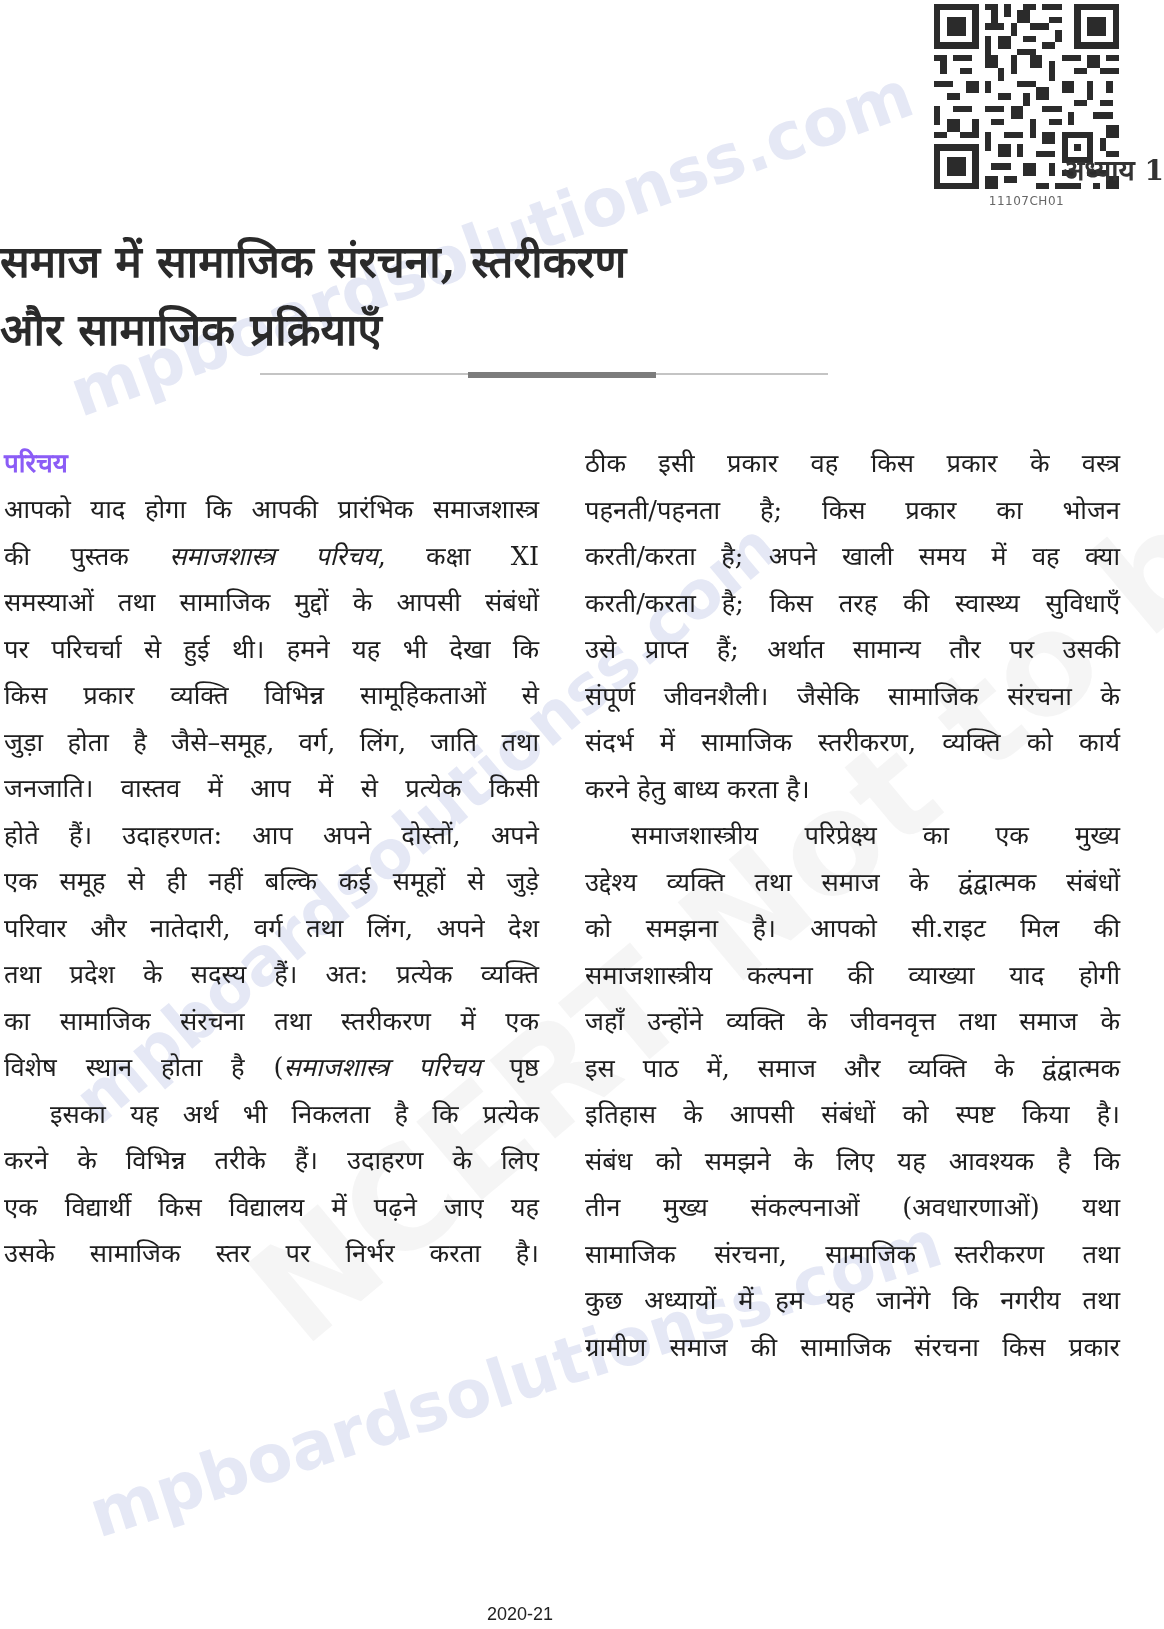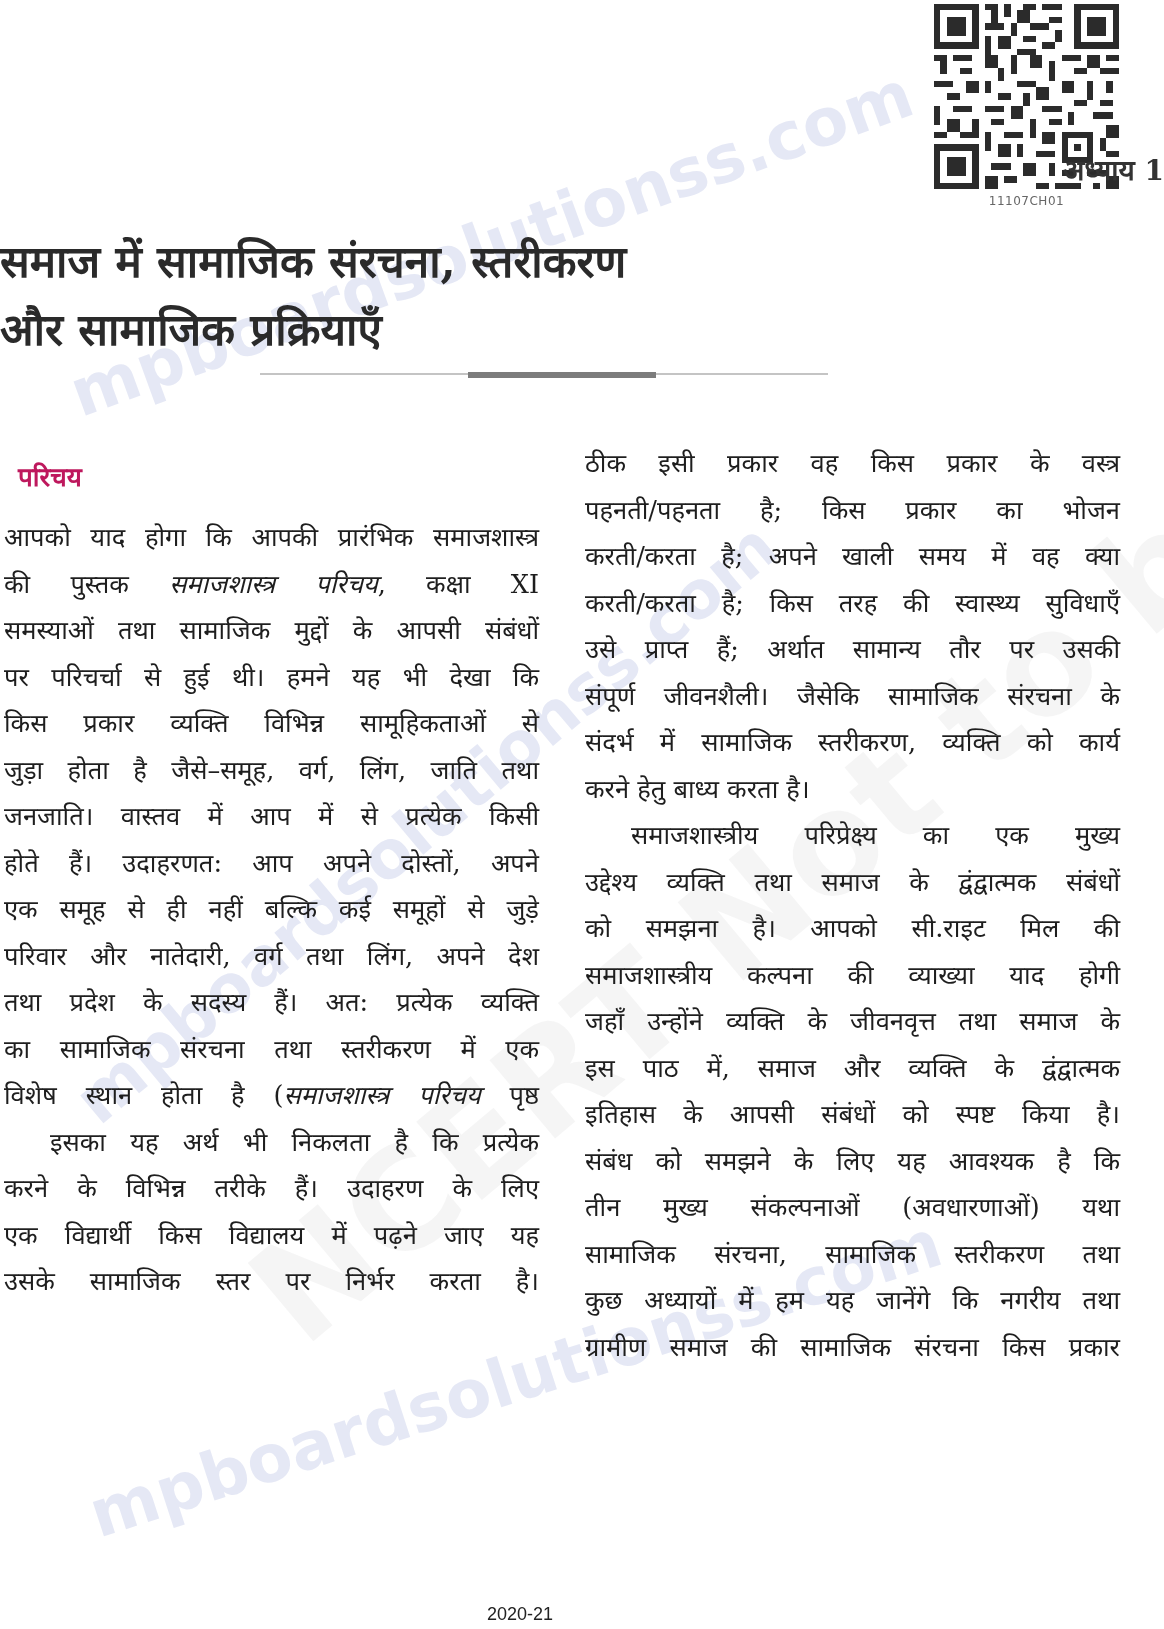--- a/index.html
+++ b/index.html
@@ -116,23 +116,23 @@
       line-height: 46.5px;
       text-align: justify;
       z-index: 2;
       color: #1e1e1e;
     }
     .col-left { left: 4px; }
     .col-right { left: 585px; width: 535px; }
     .section-heading {
       font-size: 26px;
       font-weight: bold;
-      margin: 14px;
+      margin: 0;
       line-height: 46px;
-      color: #be185d;
+      color: #8b5cf6;
     }
     .para {
       margin: 0;
     }
     .line {
       display: block;
       text-align: justify;
       text-align-last: justify;
       white-space: nowrap;
     }

